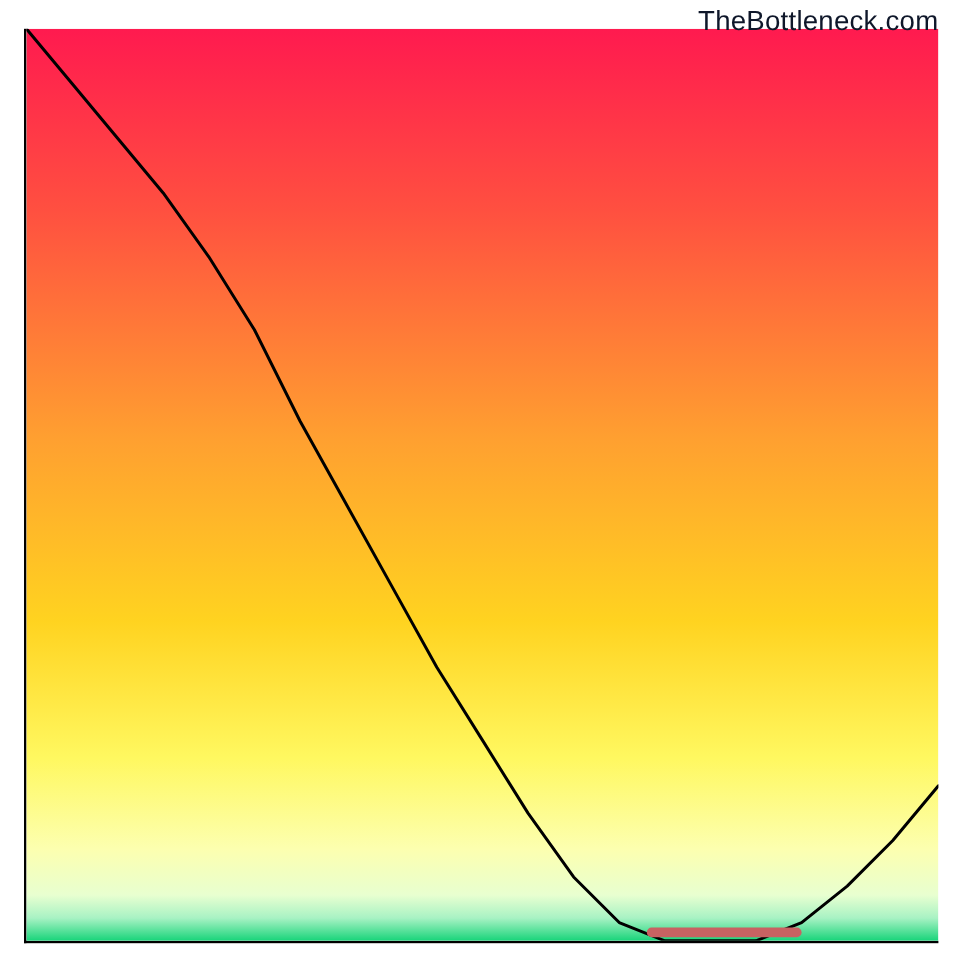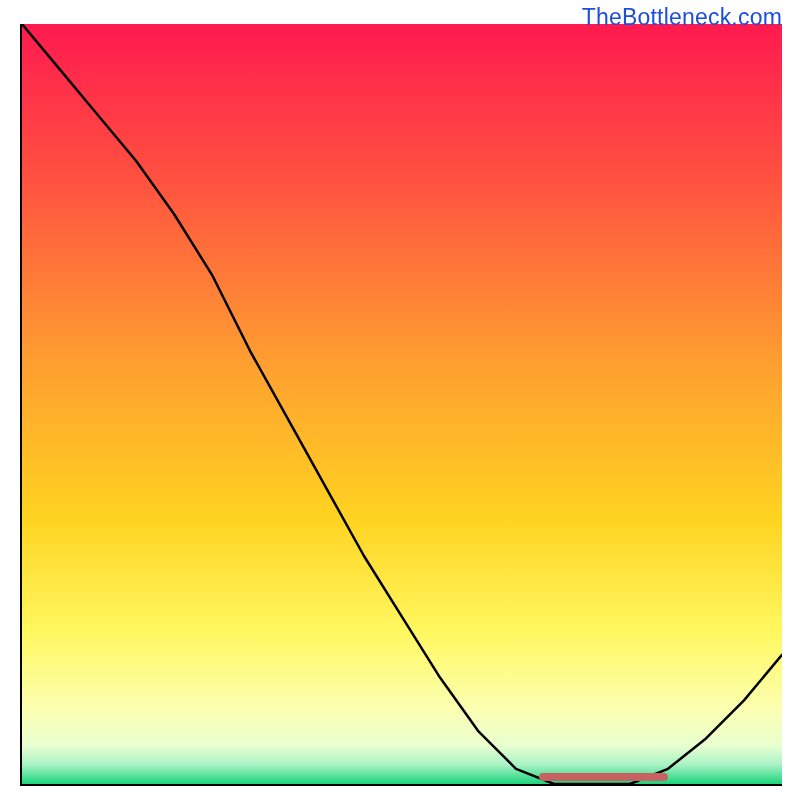--- a/index.html
+++ b/index.html
@@ -13,21 +13,21 @@
   }
   .container {
     position: relative;
     width: 800px;
     height: 800px;
   }
   .watermark {
     position: absolute;
     top: 4px;
     right: 18px;
-    color: #1d4ed8;
+    color: #0f172a;
     font-size: 23px;
     font-weight: 400;
     letter-spacing: 0.2px;
     z-index: 20;
     margin-left: 25px;
   }
   .plot-frame {
     position: absolute;
     left: 20px;
     top: 24px;

